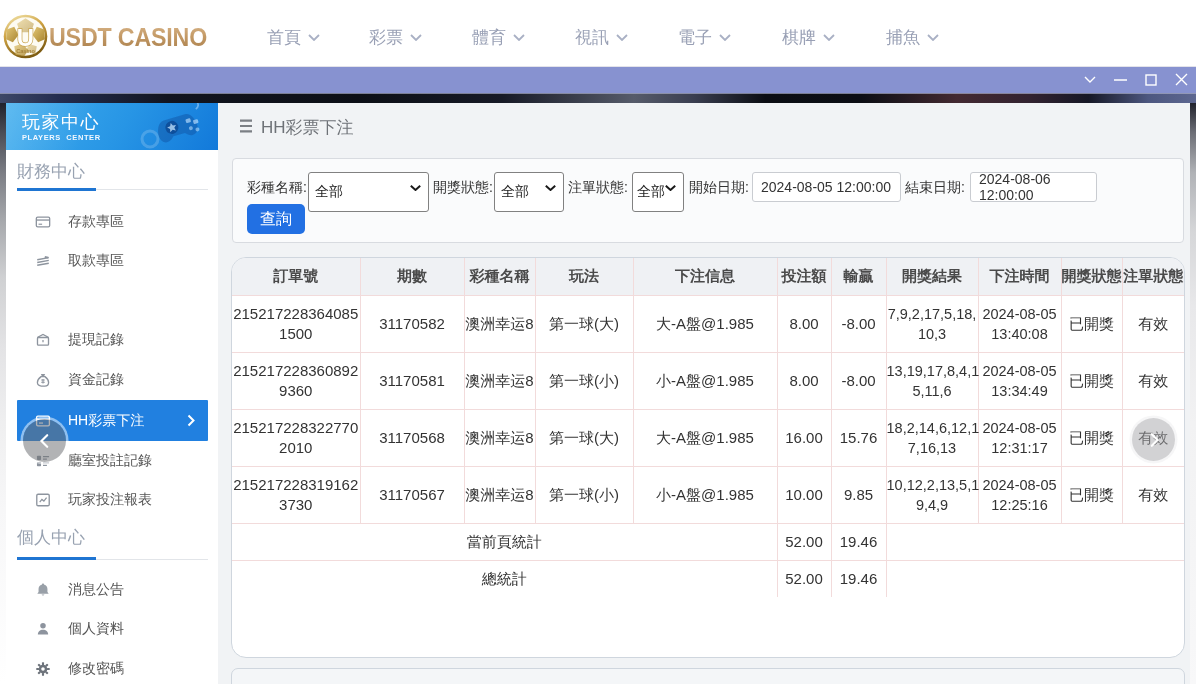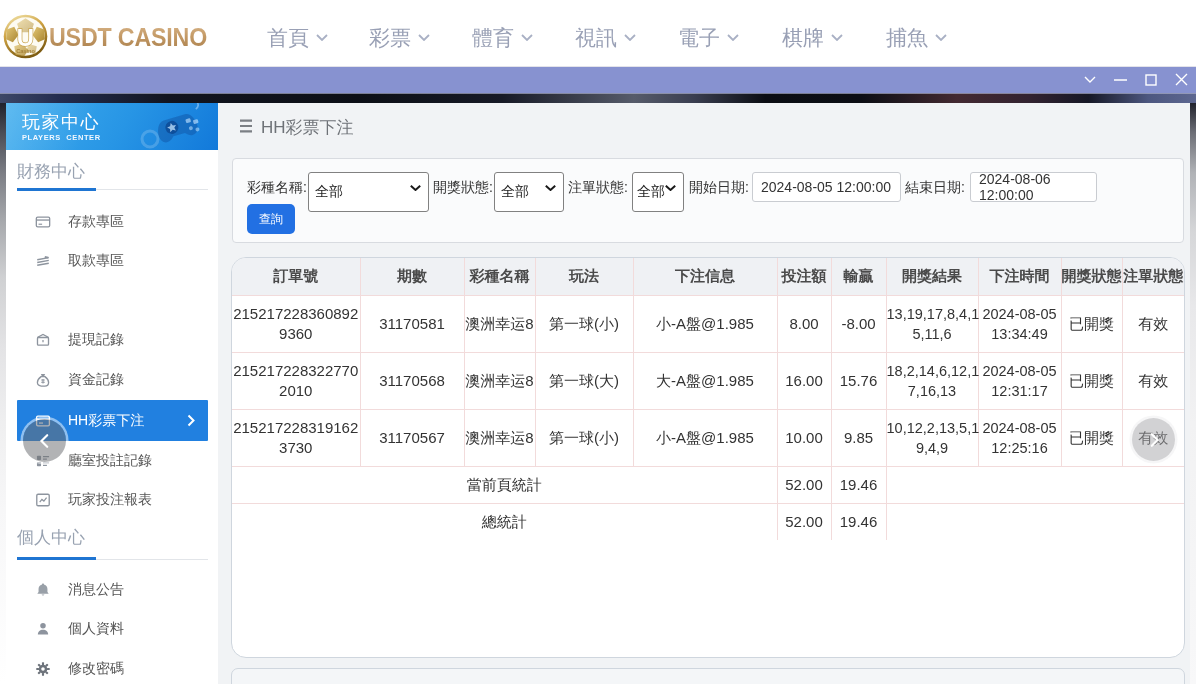--- a/index.html
+++ b/index.html
@@ -5,21 +5,21 @@
 * { margin:0; padding:0; box-sizing:border-box; }
 html,body { width:1196px; height:684px; overflow:hidden; }
 body { font-family:"Liberation Sans", sans-serif; background:#fff; position:relative; }
 .abs { position:absolute; }
 
 
 #topbar { left:0; top:0; width:1196px; height:65px; background:#fff; }
 #logoTxt { left:49px; top:23px; font-size:25px; font-weight:bold; letter-spacing:-0.2px; transform:scaleX(.93); transform-origin:left center;
   background:linear-gradient(180deg,#d8b58a 0%,#c49a66 45%,#a87e4b 100%);
   -webkit-background-clip:text; background-clip:text; color:transparent; }
-.nav { top:5px; height:65px; display:flex; align-items:center; font-size:21px; color:#99a0b5; }
+.nav { top:5px; height:65px; display:flex; align-items:center; font-size:17px; color:#99a0b5; }
 .nav svg { margin-left:7px; }
 
 
 #purple { left:0; top:66px; width:1196px; height:27px; background:#8792d0; border-top:1px solid #e3e3ea; }
 #winctl { right:8px; top:66px; height:27px; display:flex; align-items:center; gap:18px; }
 
 
 #band { left:0; top:93px; width:1196px; height:10px;
   background:linear-gradient(90deg,#3d4868 0%,#232c4e 5%,#12151f 14%,#0c0f16 30%,#171a26 42%,#565b6a 53%,#3a3e50 58%,#0b0d13 64%,#0c0e14 72%,#432931 80%,#332330 86%,#161826 91%,#4d5780 96%,#5d6790 100%);
   border-top:1px solid rgba(170,174,200,.7); }
@@ -43,21 +43,21 @@
 .mitem.active .ic { margin-left:18px; }
 
 
 #content { left:218px; top:103px; width:972px; height:581px; background:#f1f3f5; }
 #crumb { left:43px; top:13px; color:#6e7277; font-size:17px; }
 #filter { left:14px; top:55px; width:952px; height:85px; background:#fafbfc; border:1px solid #d8dbe0; border-radius:4px; }
 .flabel { font-size:14px; color:#333; top:20px; }
 .fsel { background:#fff; border:1px solid #818181; border-radius:3px; top:13px; height:40px; font-size:14px; color:#222; display:flex; align-items:center; padding-left:6px; }
 .fsel svg { position:absolute; right:7px; top:12px; }
 .finput { background:#fff; border:1px solid #c9ccd1; border-radius:3px; top:13px; height:30px; font-size:14px; color:#333; display:flex; align-items:center; padding-left:8px; }
-#btnQ { left:14px; top:45px; width:48px; height:30px; background:#2270e3; color:#fff; font-size:12px; border-radius:5px; display:flex; align-items:center; justify-content:center; }
+#btnQ { left:14px; top:45px; width:58px; height:30px; background:#2270e3; color:#fff; font-size:16px; border-radius:5px; display:flex; align-items:center; justify-content:center; }
 
 
 #tblWrap { left:13px; top:154px; width:954px; height:401px; background:#fff; border:1px solid #cfd6de; border-radius:15px; overflow:hidden; }
 table { border-collapse:collapse; table-layout:fixed; width:952px; }
 td,th { border:1px solid #f2dbdb; text-align:center; font-size:15px; color:#333; }
 th { height:37px; background:#eff1f4; border-top:none; font-size:15px; font-weight:bold; color:#4a4a4a; padding:0; white-space:nowrap; }
 td { height:57px; line-height:20px; padding:0; white-space:nowrap; }
 tr.sum td { height:37px; }
 tr.sum:last-child td { border-bottom:none; }
 td:first-child, th:first-child { border-left:none; }
@@ -295,20 +295,33 @@
             <th>玩法</th>
             <th>下注信息</th>
             <th>投注額</th>
             <th>輸贏</th>
             <th>開獎結果</th>
             <th>下注時間</th>
             <th>開獎狀態</th>
             <th>注單狀態</th>
           </tr>
       <tr>
+            <td>215217228364085<br>1500</td>
+            <td>31170582</td>
+            <td>澳洲幸运8</td>
+            <td>第一球(大)</td>
+            <td>大-A盤@1.985</td>
+            <td>8.00</td>
+            <td>-8.00</td>
+            <td class="s">7,9,2,17,5,18,<br>10,3</td>
+            <td class="s">2024-08-05<br>13:40:08</td>
+            <td>已開獎</td>
+            <td>有效</td>
+          </tr>
+      <tr>
             <td>215217228360892<br>9360</td>
             <td>31170581</td>
             <td>澳洲幸运8</td>
             <td>第一球(小)</td>
             <td>小-A盤@1.985</td>
             <td>8.00</td>
             <td>-8.00</td>
             <td class="s">13,19,17,8,4,1<br>5,11,6</td>
             <td class="s">2024-08-05<br>13:34:49</td>
             <td>已開獎</td>

